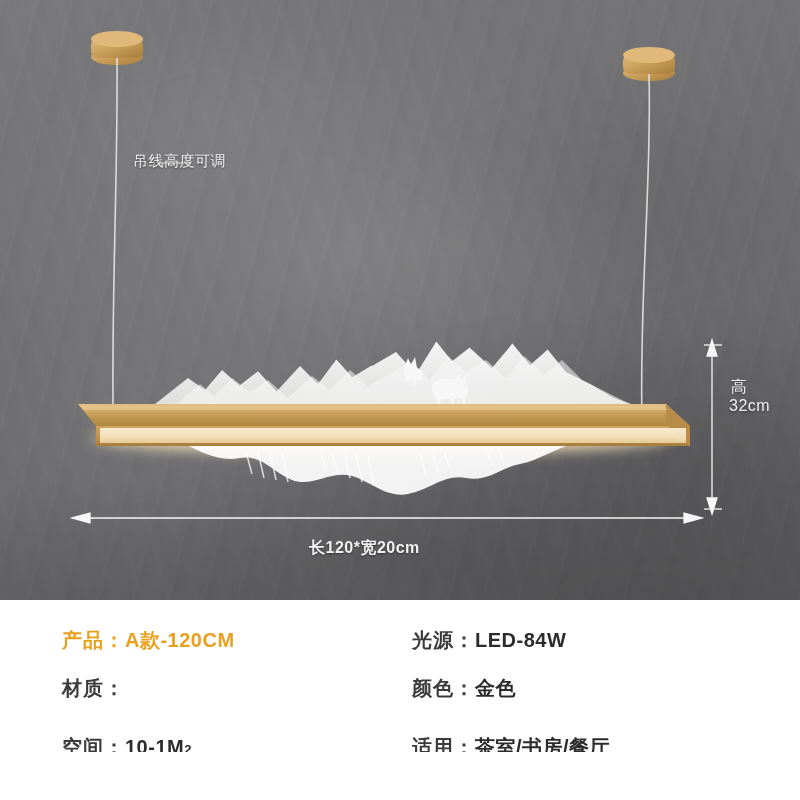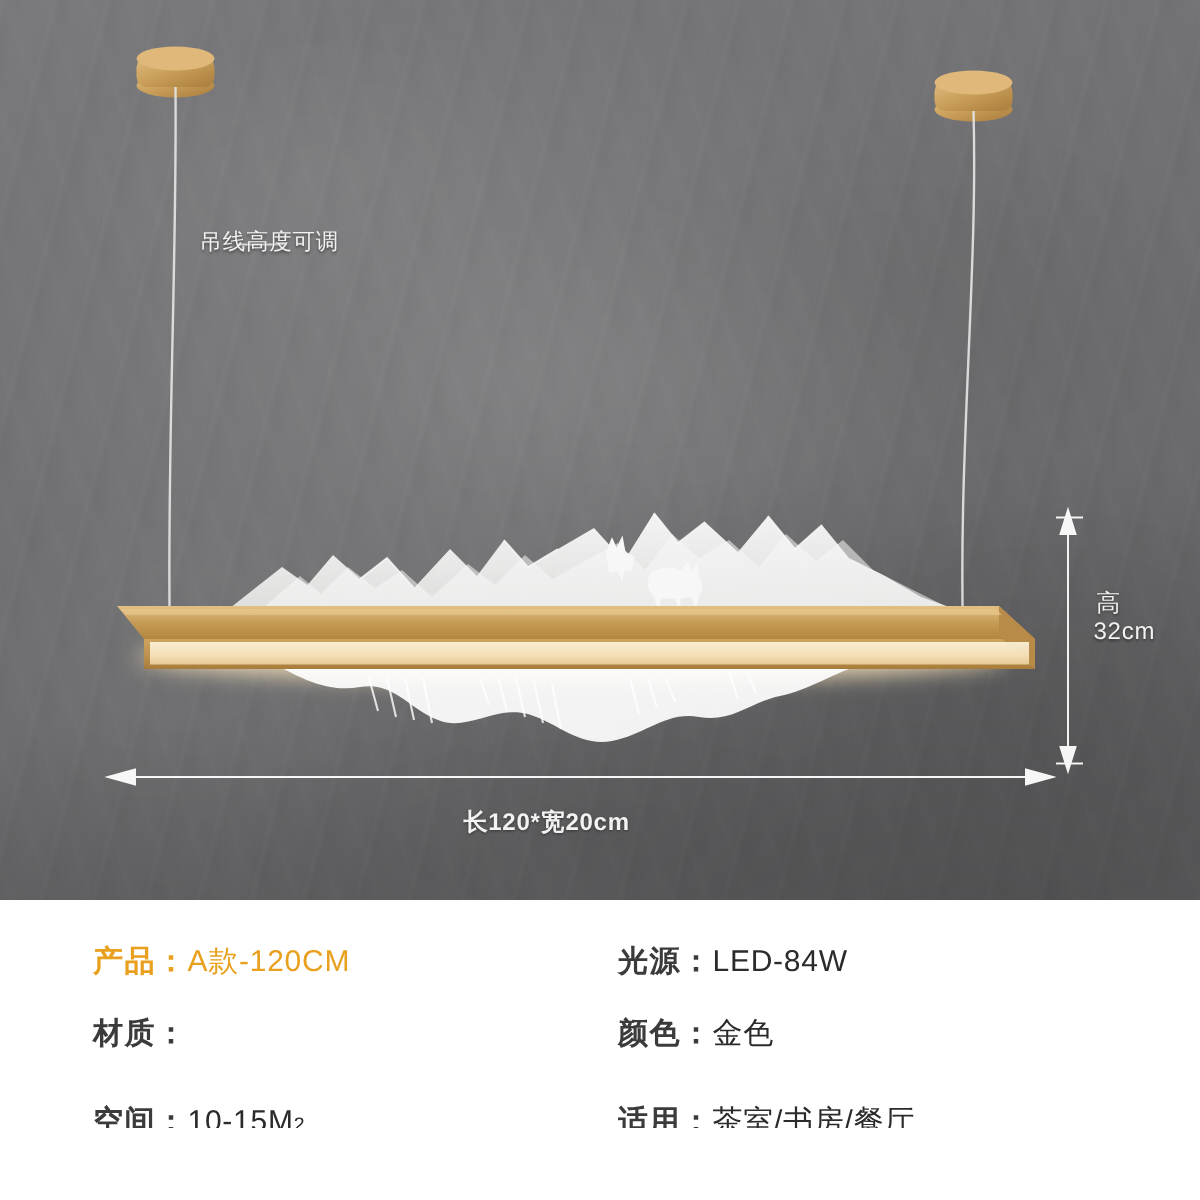--- a/index.html
+++ b/index.html
@@ -76,21 +76,20 @@
     font-weight: bold;
   }
   #anno-height {
     left: 729px;
     top: 377px;
     width: 20px;
     font-size: 16px;
     line-height: 19px;
     white-space: normal;
     text-align: center;
-    margin-top: 16px;
   }
   
   .spec {
     position: absolute;
     left: 0;
     top: 600px;
     width: 800px;
     height: 200px;
     background: #fff;
   }
@@ -102,21 +101,21 @@
   }
   .spec-label {
     color: #3b3b3b;
     font-size: 20px;
     font-weight: bold;
     letter-spacing: 1px;
   }
   .spec-value {
     color: #2b2b2b;
     font-size: 20px;
-    font-weight: normal;
+    font-weight: bold;
     letter-spacing: 0.5px;
   }
   .col-a { left: 62px; }
   .col-b { left: 412px; justify-content: center; }
   .row-1 { top: 27px; }
   .row-2 { top: 75px; }
   .row-3 { top: 134px; }
   .highlight .spec-label { color: #e8a01e; }
   .highlight .spec-value { color: #e8a01e; }
   .sup { font-size: 13px; vertical-align: super; }
@@ -292,21 +291,21 @@
       <span class="spec-label">产品：</span>
       <span class="spec-value">A款-120CM</span>
     </div>
 
     <div class="spec-row col-a row-2">
       <span class="spec-label">材质：</span>
     </div>
 
     <div class="spec-row col-a row-3">
       <span class="spec-label">空间：</span>
-      <span class="spec-value">10-15M</span>
+      <span class="spec-value">10-1M</span>
         <span class="spec-value sup">2</span>
     </div>
 
     <div class="spec-row col-b row-1">
       <span class="spec-label">光源：</span>
       <span class="spec-value">LED-84W</span>
     </div>
 
     <div class="spec-row col-b row-3">
       <span class="spec-label">适用：</span>

